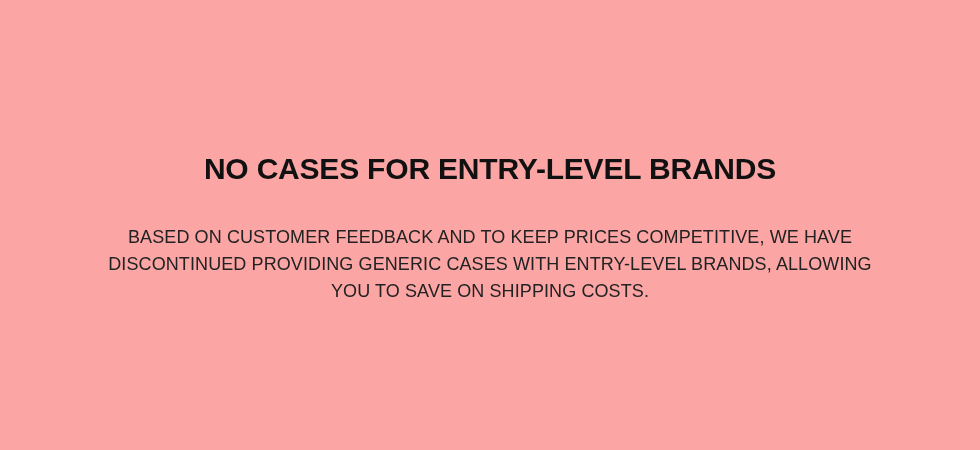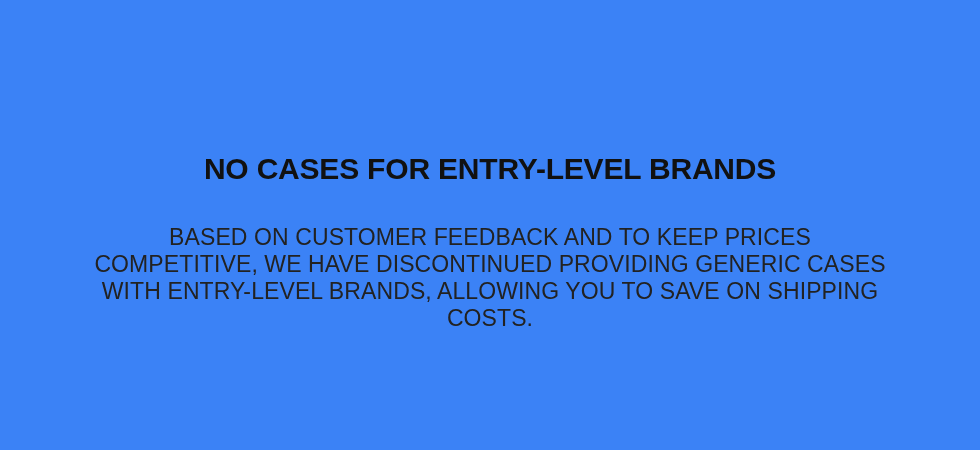--- a/index.html
+++ b/index.html
@@ -12,21 +12,21 @@
     height: 450px;
     background: #ffffff;
     font-family: "Liberation Sans", "DejaVu Sans", sans-serif;
     overflow: hidden;
   }
 
   .promo-section {
     box-sizing: border-box;
     width: 980px;
     height: 450px;
-    background: #3b82f6;
+    background: #fca5a5;
     display: flex;
     flex-direction: column;
     align-items: center;
     justify-content: flex-start;
     padding-top: 152px;
   }
 
   .promo-inner {
     width: 860px;
     display: flex;
@@ -44,21 +44,21 @@
     letter-spacing: -0.2px;
     text-transform: uppercase;
     white-space: nowrap;
     -webkit-font-smoothing: antialiased;
   }
 
   .promo-body {
     margin: 0;
     padding-top: 38px;
     max-width: 800px;
-    font-size: 23px;
+    font-size: 18px;
     line-height: 27px;
     font-weight: 400;
     color: #222222;
     letter-spacing: 0.1px;
     text-transform: uppercase;
     text-align: center;
   }
 </style>
 </head>
 <body>

